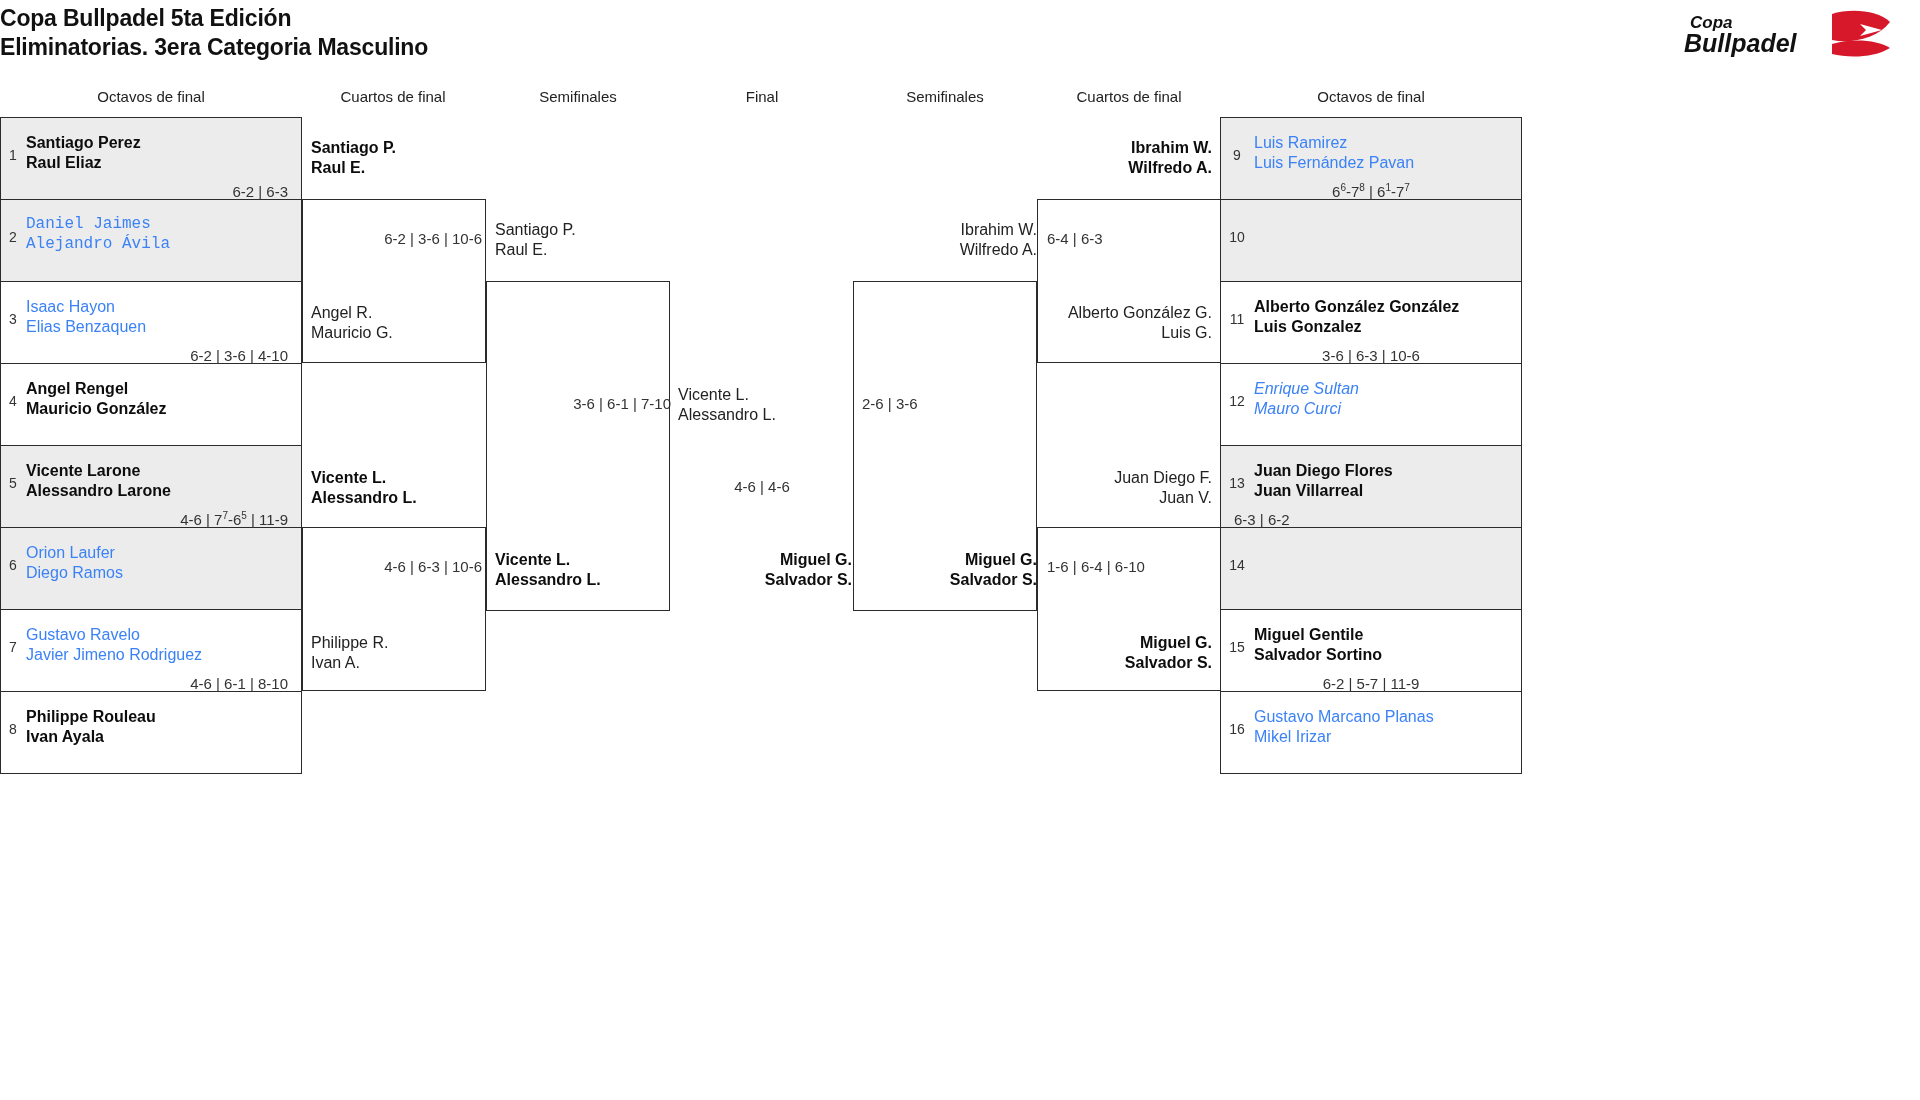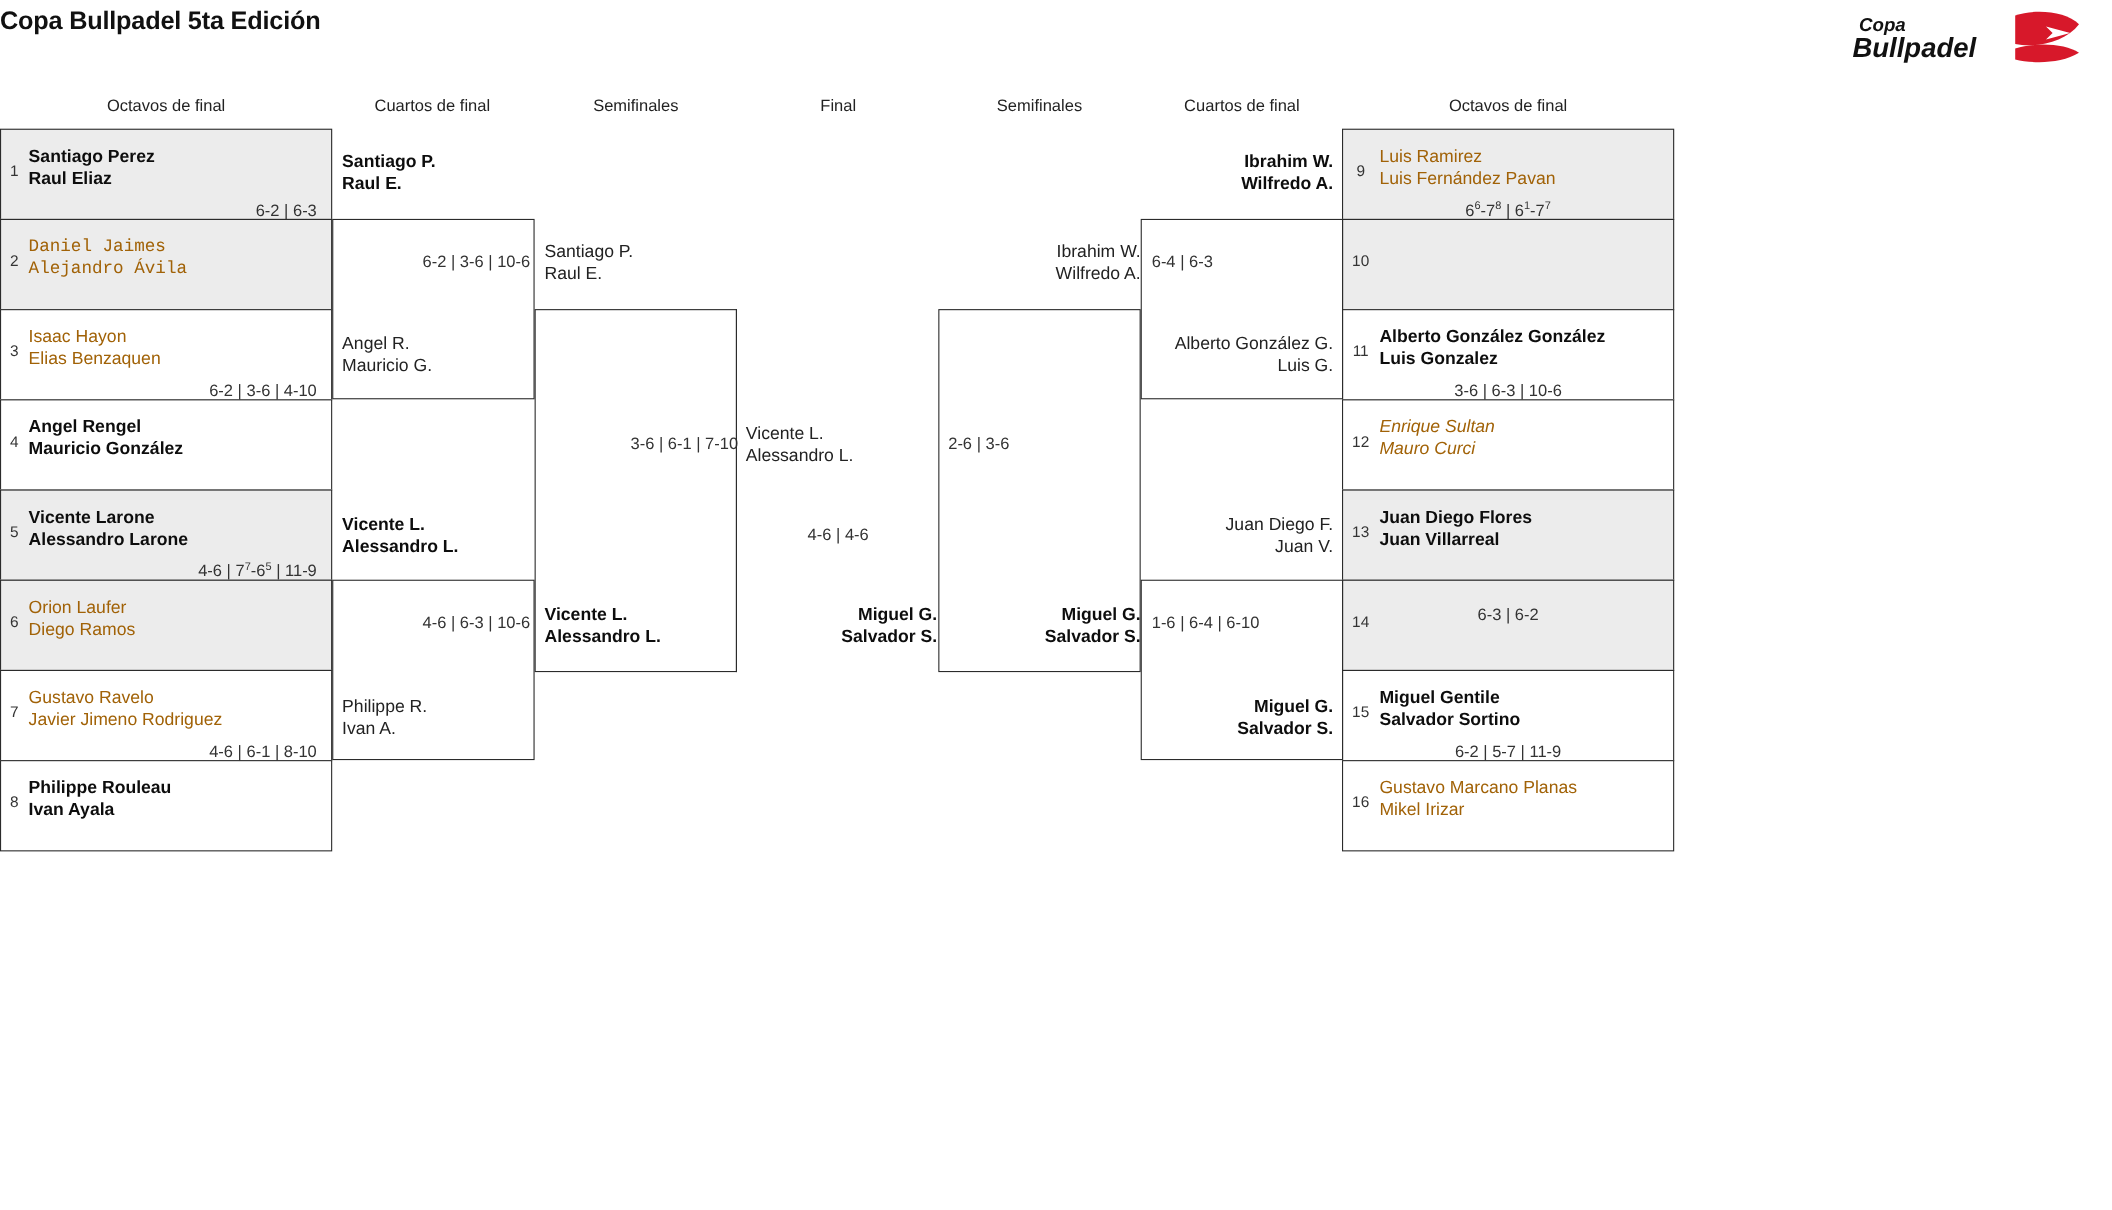--- a/index.html
+++ b/index.html
@@ -41,21 +41,21 @@
   .seed {
     position: absolute;
     font-size: 14px; color: #333;
     width: 22px; text-align: center;
   }
   .seed.right { text-align: center; }
 
   .players {
     position: absolute;
     font-size: 16px; line-height: 19.5px;
-    color: #a16207;
+    color: #3b82f6;
   }
   .players.win { font-weight: 700; color: #0d0d0d; }
 
   .score {
     position: absolute;
     font-size: 15px; color: #333; white-space: nowrap;
   }
   .score sup { font-size: 10px; vertical-align: super; line-height: 0; }
 
   .advance {
@@ -65,20 +65,21 @@
   .advance.win { font-weight: 700; color: #0d0d0d; }
   .advance.right { text-align: right; }
 
   .link { position: absolute; background: #2b2b2b; }
 </style>
 </head>
 <body>
 
 <div class="title-block">
   <div class="title-line">Copa Bullpadel 5ta Edición</div>
+  <div class="title-line">Eliminatorias. 3era Categoria Masculino</div>
 </div>
 
 <div class="logo">
   <svg viewBox="0 0 210 52" width="210" height="52" aria-hidden="true">
     <path d="M150 6 C168 0 196 2 208 14 C196 30 170 36 150 32 Z" fill="#d7182a"></path>
     <path d="M150 36 C170 30 196 32 208 40 C192 50 166 50 150 46 Z" fill="#d7182a"></path>
     <text x="8" y="20" font-family="Liberation Sans, sans-serif" font-size="17" font-weight="700" font-style="italic" fill="#111">Copa</text>
     <text x="2" y="44" font-family="Liberation Sans, sans-serif" font-size="25" font-weight="700" font-style="italic" fill="#111">Bullpadel</text>
     <path d="M178 16 l22 6 -22 6 6 -6 Z" fill="#ffffff"></path>
   </svg>
@@ -138,21 +139,21 @@
     <div class="cell shaded" style="left:1220px;top:527px;width:302px;height:83px;"></div>
     <div class="seed right" style="left:1226px;top:557px;">14</div>
     <div class="cell" style="left:1220px;top:609px;width:302px;height:83px;"></div>
     <div class="seed right" style="left:1226px;top:639px;">15</div>
     <div class="players win" style="left:1254px;top:625px;width:262px;"><span>Miguel Gentile</span><br><span>Salvador Sortino</span></div>
     <div class="cell" style="left:1220px;top:691px;width:302px;height:83px;"></div>
     <div class="seed right" style="left:1226px;top:721px;">16</div>
     <div class="players" style="left:1254px;top:707px;width:262px;"><span>Gustavo Marcano Planas</span><br><span>Mikel Irizar</span></div>
     <div class="score" style="left:1234px;top:183px;width:274px;text-align:center;">6<sup>6</sup>-7<sup>8</sup> | 6<sup>1</sup>-7<sup>7</sup></div>
     <div class="score" style="left:1234px;top:347px;width:274px;text-align:center;">3-6 | 6-3 | 10-6</div>
-    <div class="score" style="left:1234px;top:511px;width:274px;text-align:center;margin-top:40px;">6-3 | 6-2</div>
+    <div class="score" style="left:1234px;top:511px;width:274px;">6-3 | 6-2</div>
     <div class="score" style="left:1234px;top:675px;width:274px;text-align:center;">6-2 | 5-7 | 11-9</div>
     <div class="cell" style="left:302px;top:199px;width:184px;height:164px;background:transparent;"></div>
     <div class="cell" style="left:302px;top:527px;width:184px;height:164px;background:transparent;"></div>
     <div class="advance win" style="left:311px;top:138px;width:170px;"><span>Santiago P.</span><br><span>Raul E.</span></div>
     <div class="advance" style="left:311px;top:303px;width:170px;"><span>Angel R.</span><br><span>Mauricio G.</span></div>
     <div class="advance win" style="left:311px;top:468px;width:170px;"><span>Vicente L.</span><br><span>Alessandro L.</span></div>
     <div class="advance" style="left:311px;top:633px;width:170px;"><span>Philippe R.</span><br><span>Ivan A.</span></div>
     <div class="score" style="left:312px;top:230px;width:170px;text-align:right;">6-2 | 3-6 | 10-6</div>
     <div class="score" style="left:312px;top:558px;width:170px;text-align:right;">4-6 | 6-3 | 10-6</div>
     <div class="cell" style="left:486px;top:281px;width:184px;height:330px;background:transparent;"></div>

